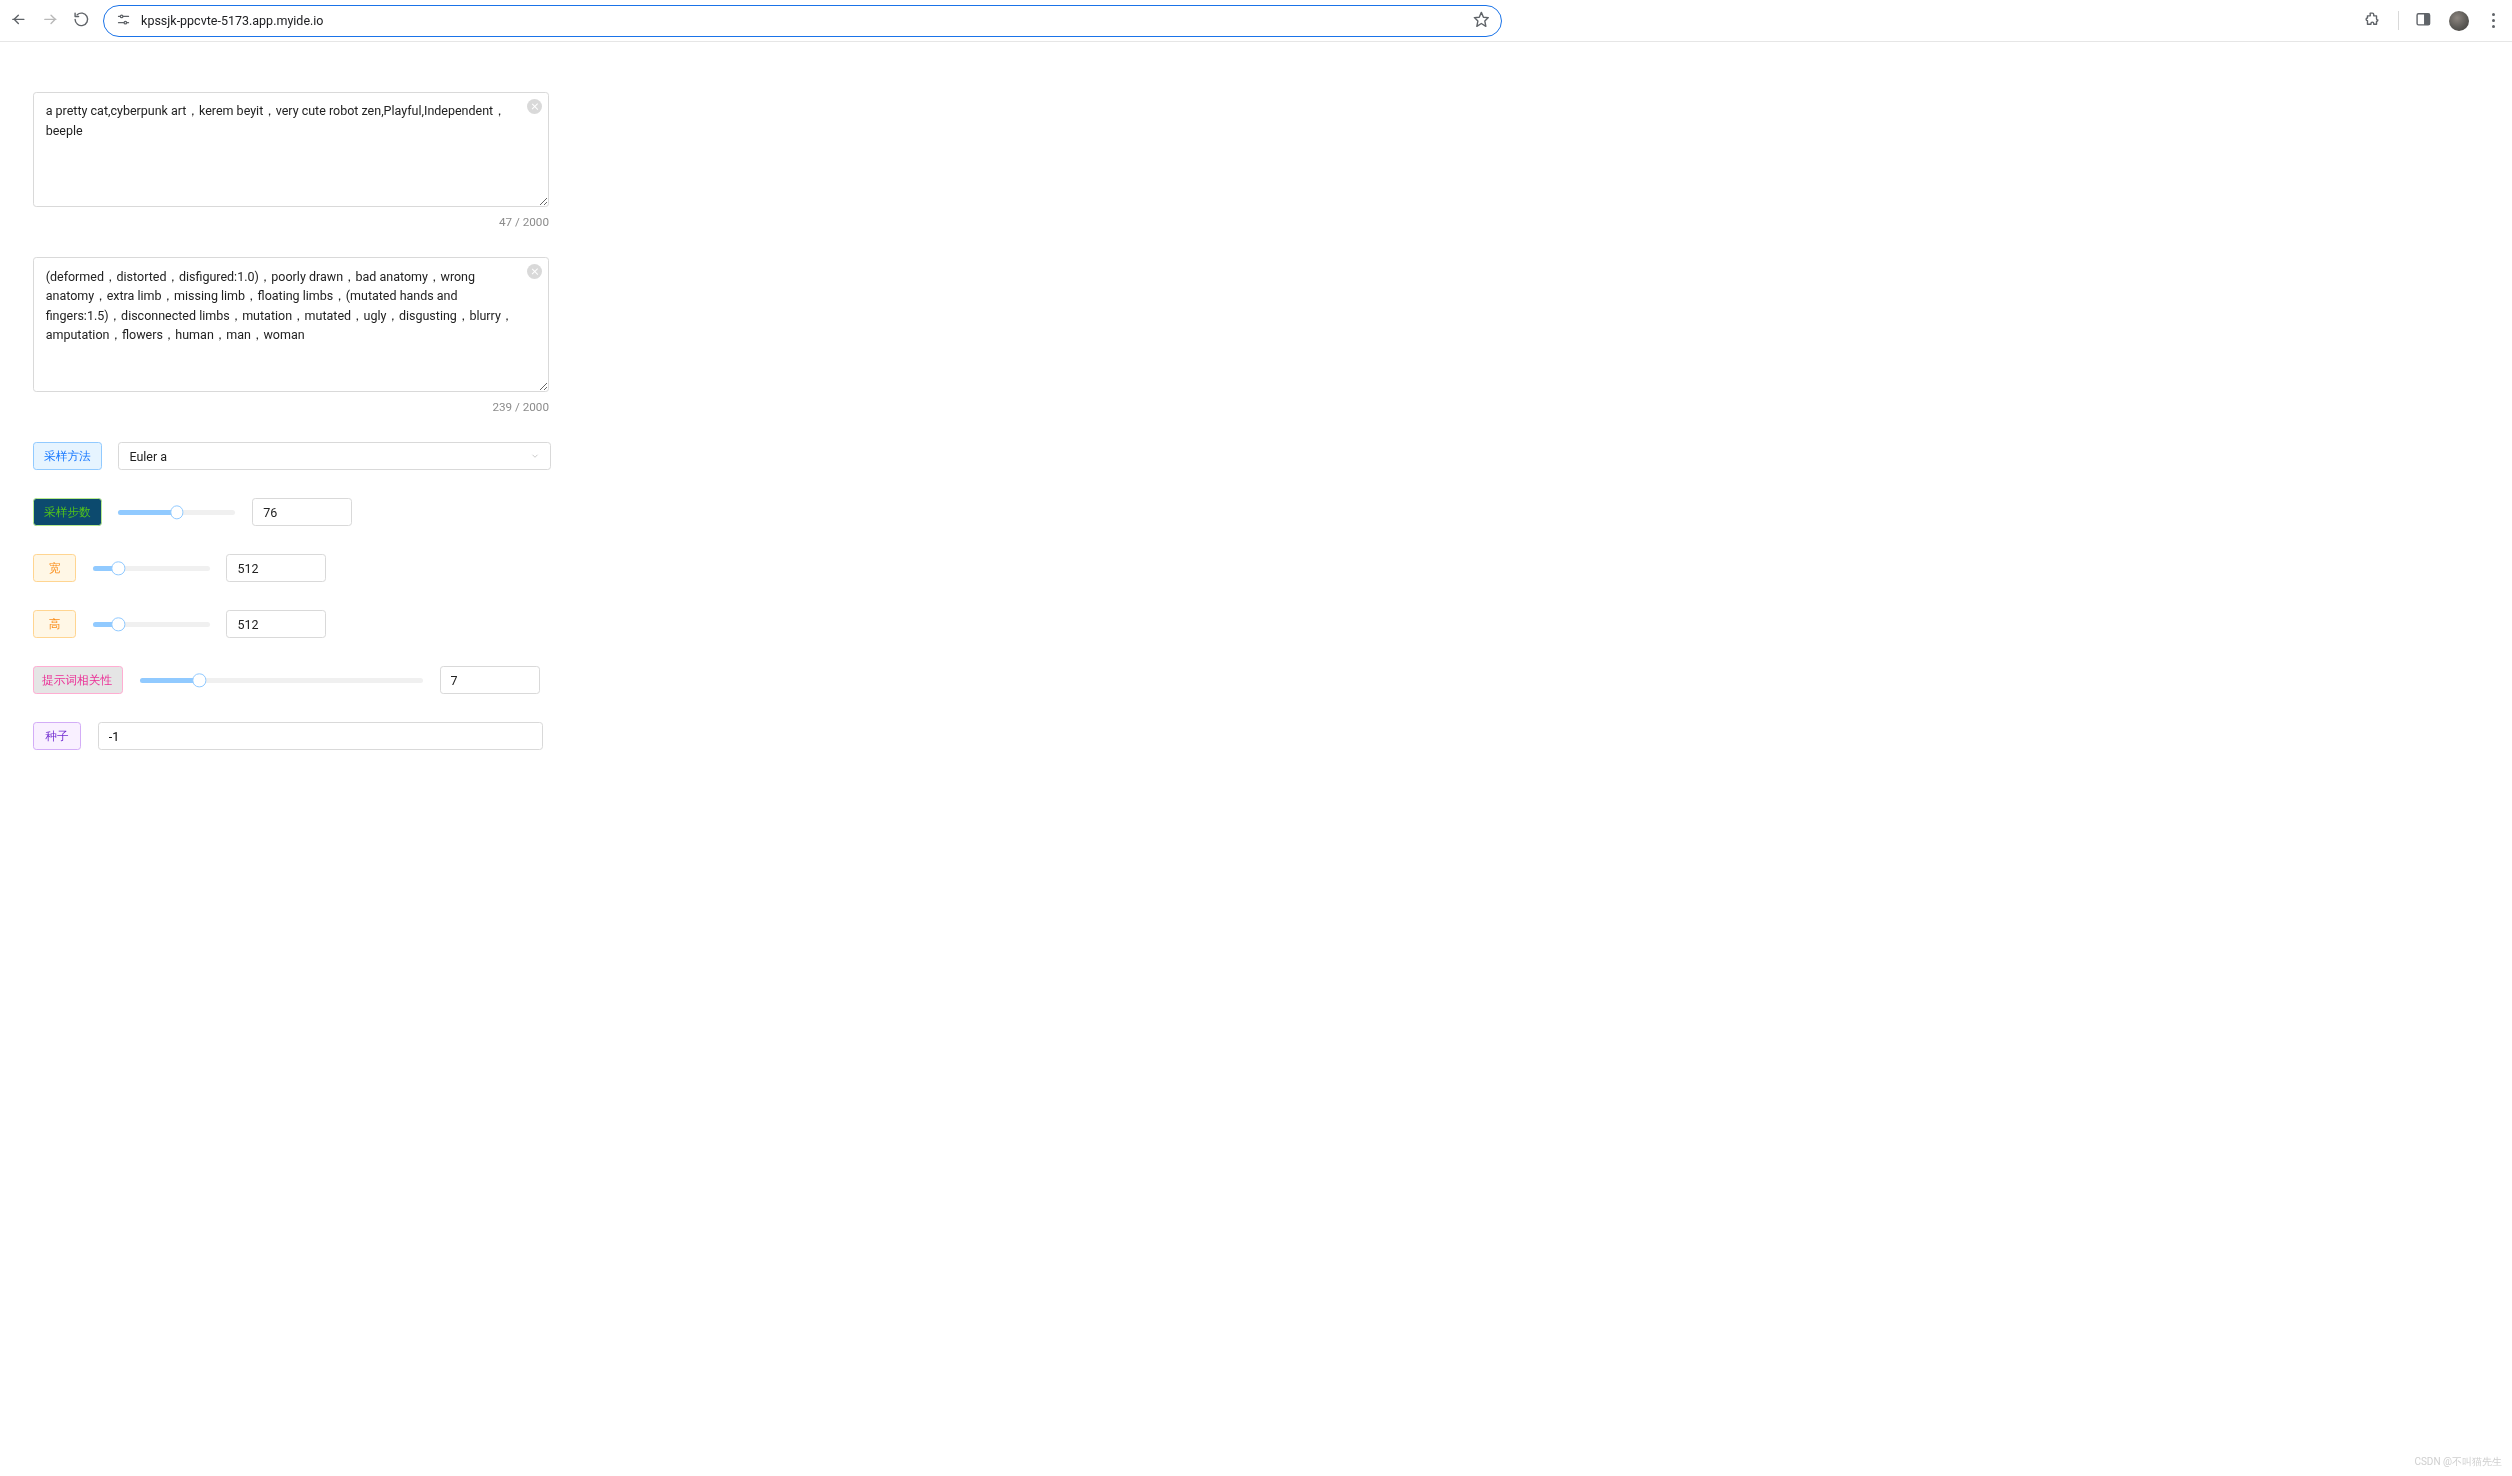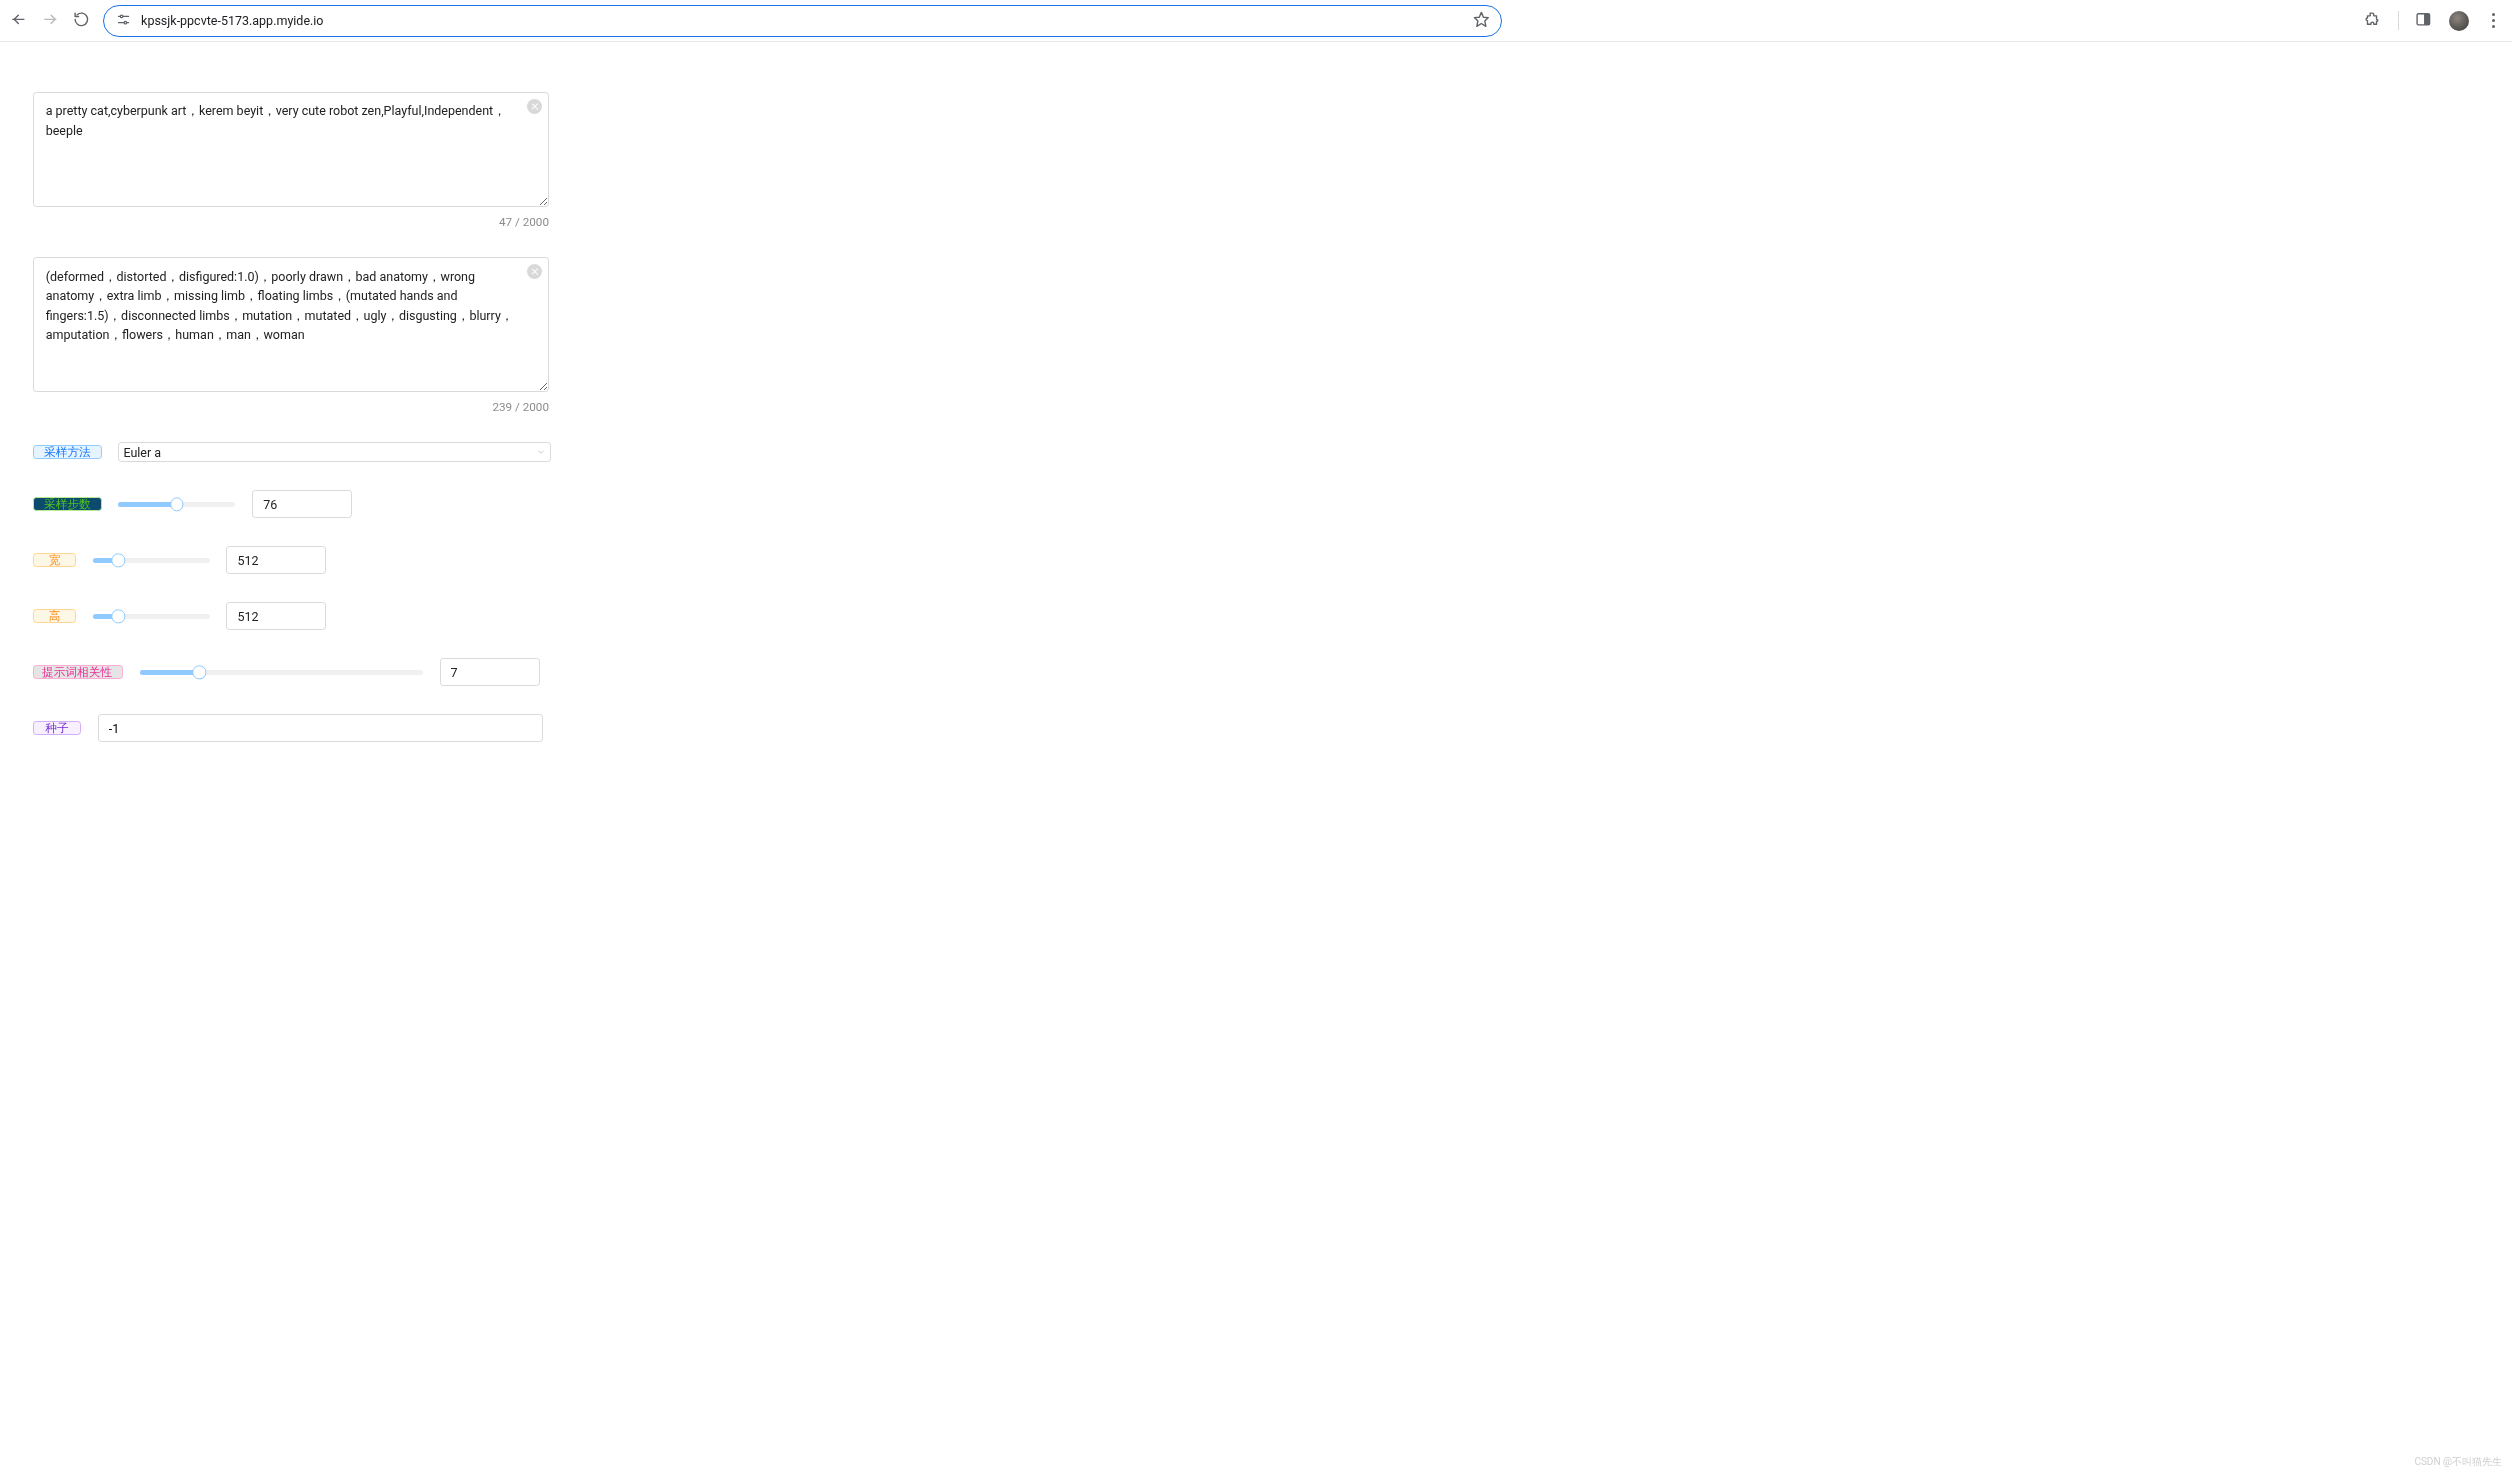--- a/index.html
+++ b/index.html
@@ -62,37 +62,37 @@
     content:""; position:absolute; width:7.5px; height:1.2px; background:#fff;
   }
   .clear::before { transform:rotate(45deg); }
   .clear::after  { transform:rotate(-45deg); }
   .counter {
     text-align:right; font-size:11.7px; color:#8c8c8c; margin-top:5px;
   }
 
   .tag {
     display:inline-flex; align-items:center; justify-content:center;
-    height:14px; padding:0 10px; border-radius:3.3px;
+    height:28px; padding:0 10px; border-radius:3.3px;
     font-size:11.7px; white-space:nowrap;
   }
   .tag.blue   { background:#e6f4ff; border:0.8px solid #91caff; color:#1677ff; }
   .tag.green  { background:#0c4a6e; border:0.8px solid #b7eb8f; color:#52c41a; }
   .tag.orange { background:#fff7e6; border:0.8px solid #ffd591; color:#fa8c16; }
   .tag.pink   { background:#e5e5e5; border:0.8px solid #ffadd2; color:#eb2f96;padding-left:8px; }
   .tag.cyan   { background:#e6fffb; border:0.8px solid #87e8de; color:#13c2c2; }
   .tag.purple { background:#f9f0ff; border:0.8px solid #d3adf7; color:#722ed1; }
 
   .row { display:flex; align-items:center; gap:16.7px; }
 
   .select {
-    width:433px; height:20px;
+    width:433px; height:28px;
     border:0.8px solid #d9d9d9; border-radius:3.3px;
     display:flex; align-items:center; justify-content:space-between;
-    padding:0 4px; font-size:12.5px; color:#222; cursor:pointer;
+    padding:0 10px; font-size:12.5px; color:#222; cursor:pointer;
   }
   .select .caret svg { width:10px; height:10px; stroke:#bfbfbf; fill:none; }
 
   .slider {
     position:relative; height:5px; border-radius:5px;
   }
   .slider .rail {
     position:absolute; inset:0; background:#f0f0f0; border-radius:5px;
   }
   .slider .track {

